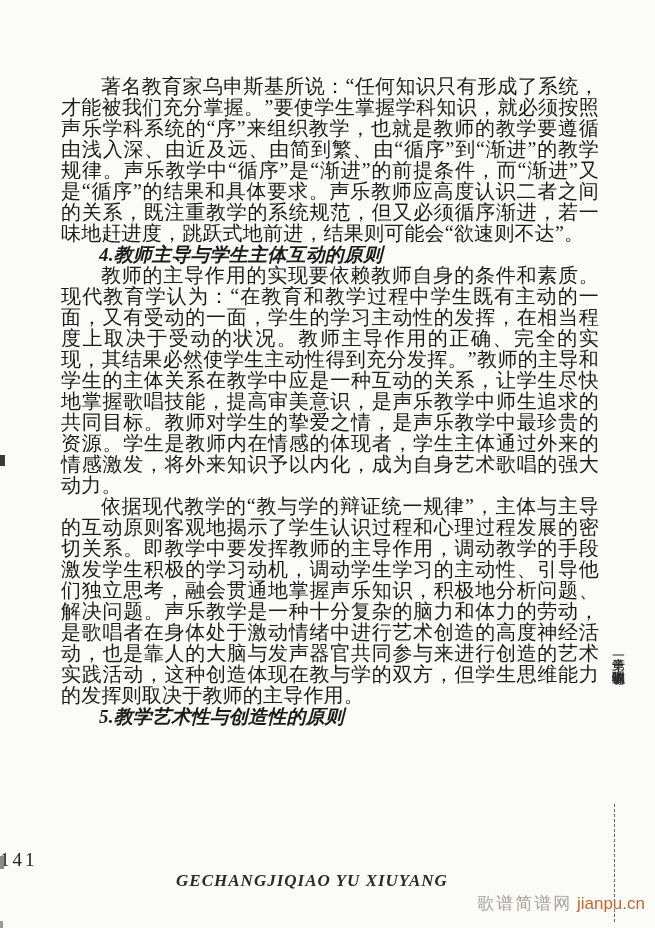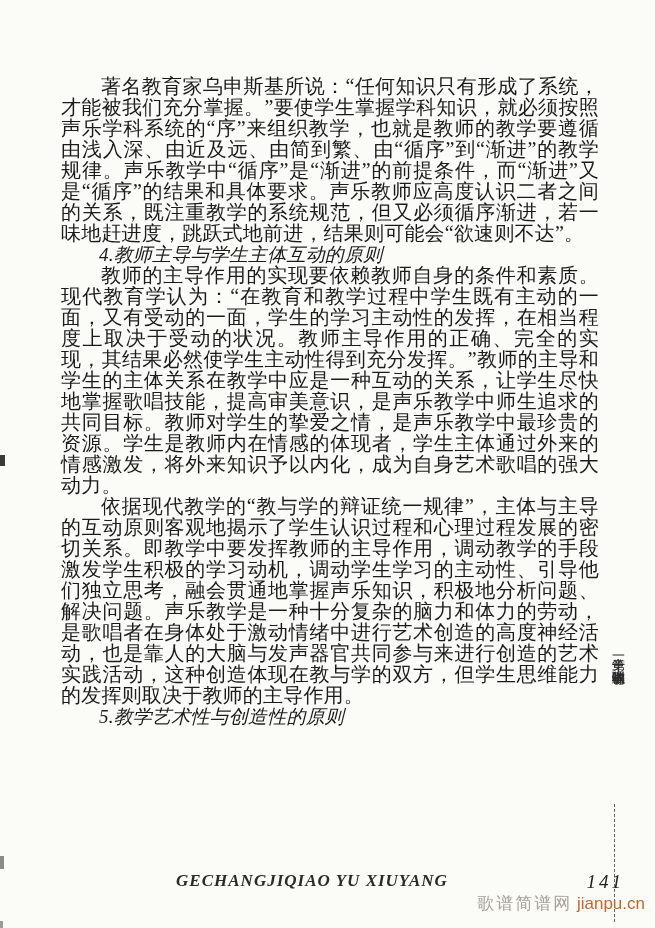--- a/index.html
+++ b/index.html
@@ -28,31 +28,29 @@
     font-size: 20px;
     line-height: 21px;
     text-align: justify;
     text-justify: inter-ideograph;
     letter-spacing: 0.2px;
   }
   .text-block p { margin: 0; text-indent: 2em; }
   .text-block p.heading {
     font-style: italic;
     font-size: 19px;
-    font-weight: 400;
+    font-weight: 700;
   }
   .footer-num {
     position: absolute;
     left: 0; top: 849px; width: 624px;
-    text-align: right;
+    text-align: left;
     font-size: 19px;
-    font-style: italic;
     letter-spacing: 3px;
     color: #222;
-    margin-top: 22px;
   }
   .footer-pinyin {
     position: absolute;
     left: 0; top: 871px; width: 624px;
     text-align: center;
     font-size: 17px;
     font-weight: bold;
     font-style: italic;
     letter-spacing: 1px;
     color: #2a2a2a;

